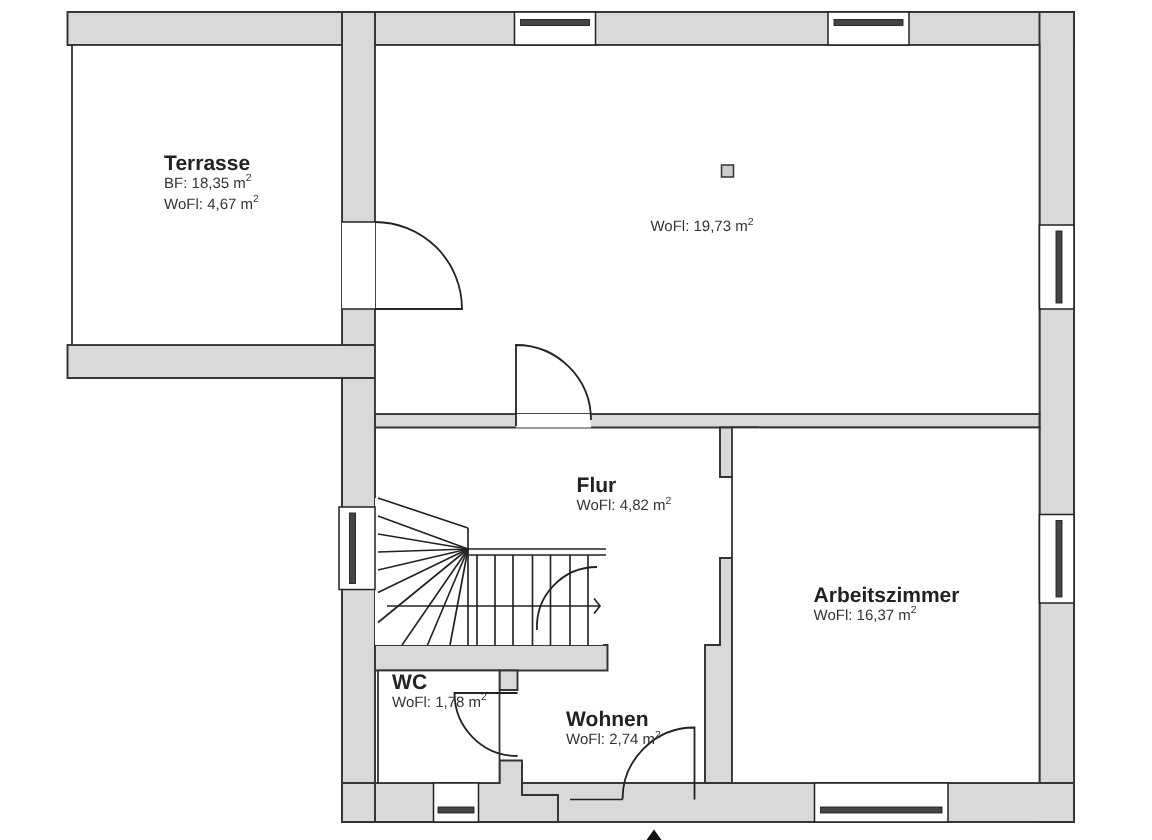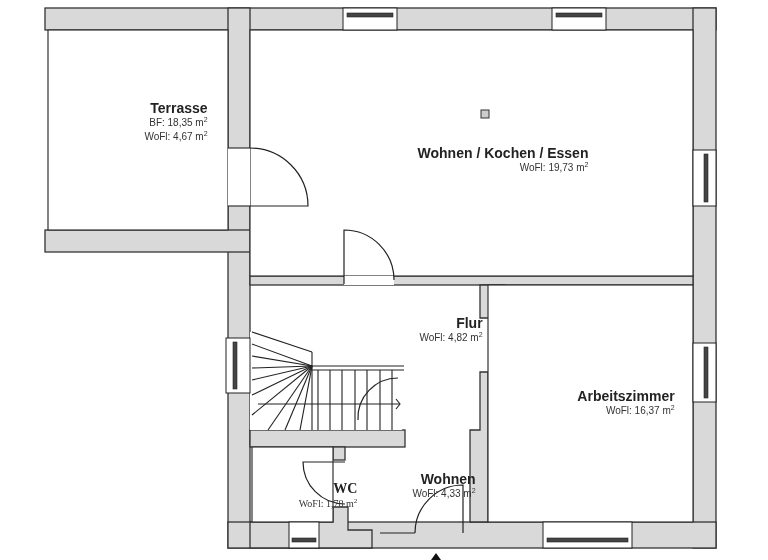--- a/index.html
+++ b/index.html
@@ -4,21 +4,21 @@
 <style>
   html, body { margin: 0; padding: 0; background: #ffffff; }
   body { width: 768px; height: 560px; position: relative; overflow: hidden; font-family: "Liberation Sans", sans-serif; }
   #plan { position: absolute; left: 0; top: 0; width: 768px; height: 560px; }
   .wall { fill: #d9d9d9; stroke: #333333; stroke-width: 1.3; }
   .room { fill: #ffffff; stroke: #333333; stroke-width: 1.2; }
   .line { stroke: #222222; stroke-width: 1.1; fill: none; }
   .swing { stroke: #222222; stroke-width: 1.2; fill: none; }
   .win-frame { fill: #ffffff; stroke: #222222; stroke-width: 1; }
   .win-glass { fill: #444444; stroke: #222222; stroke-width: 0.6; }
-  .label { position: absolute; text-align: right; color: #222222; transform: translateX(-50%); white-space: nowrap; margin-left: 35px; }
+  .label { position: absolute; text-align: left; color: #222222; transform: translateX(-50%); white-space: nowrap; }
   .room-name { font-weight: bold; font-size: 14px; line-height: 16px; display: block; }
   .room-area { font-size: 10px; line-height: 14px; display: block; color: #333333; }
   sup { font-size: 7px; line-height: 0; }
 </style>
 </head>
 <body>
 
 <svg id="plan" viewBox="0 0 768 560" xmlns="http://www.w3.org/2000/svg">
 
   <g>
@@ -114,35 +114,34 @@
   <polygon points="436,553 431,560 441,560" fill="#111111"></polygon>
 </svg>
 
 <div class="label" style="left:141px; top:100px;">
   <span class="room-name">Terrasse</span>
   <span class="room-area"><span>BF: 18,35 m</span><sup>2</sup></span>
   <span class="room-area"><span>WoFl: 4,67 m</span><sup>2</sup></span>
 </div>
 
 <div class="label" style="left:468px; top:145px;">
-  <span class="room-name">Wohnen / Kochen / Essen</span>
   <span class="room-area"><span>WoFl: 19,73 m</span><sup>2</sup></span>
 </div>
 
 <div class="label" style="left:416px; top:315px;">
   <span class="room-name">Flur</span>
   <span class="room-area"><span>WoFl: 4,82 m</span><sup>2</sup></span>
 </div>
 
 <div class="label" style="left:591px; top:388px;">
   <span class="room-name">Arbeitszimmer</span>
   <span class="room-area"><span>WoFl: 16,37 m</span><sup>2</sup></span>
 </div>
 
-<div class="label" style="left:293px; top:481px;font-family:Liberation Serif, serif;">
+<div class="label" style="left:293px; top:446px;">
   <span class="room-name">WC</span>
   <span class="room-area"><span>WoFl: 1,78 m</span><sup>2</sup></span>
 </div>
 
 <div class="label" style="left:409px; top:471px;">
   <span class="room-name">Wohnen</span>
-  <span class="room-area"><span>WoFl: 4,33 m</span><sup>2</sup></span>
+  <span class="room-area"><span>WoFl: 2,74 m</span><sup>2</sup></span>
 </div>
 
 </body></html>

